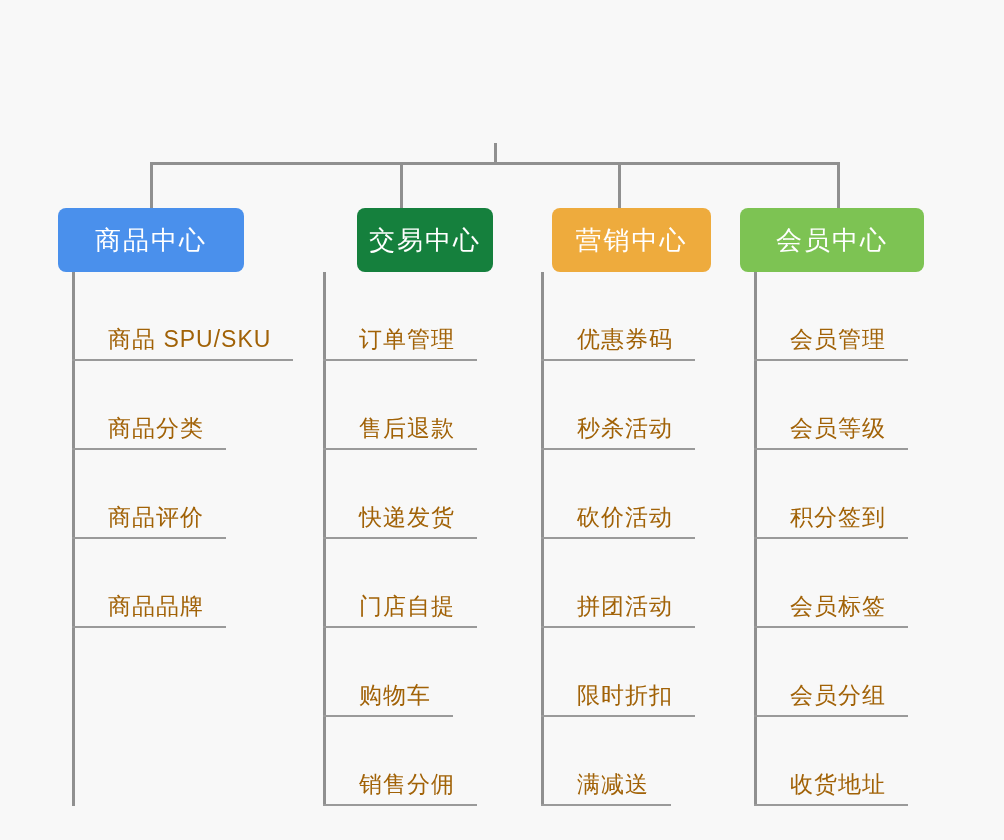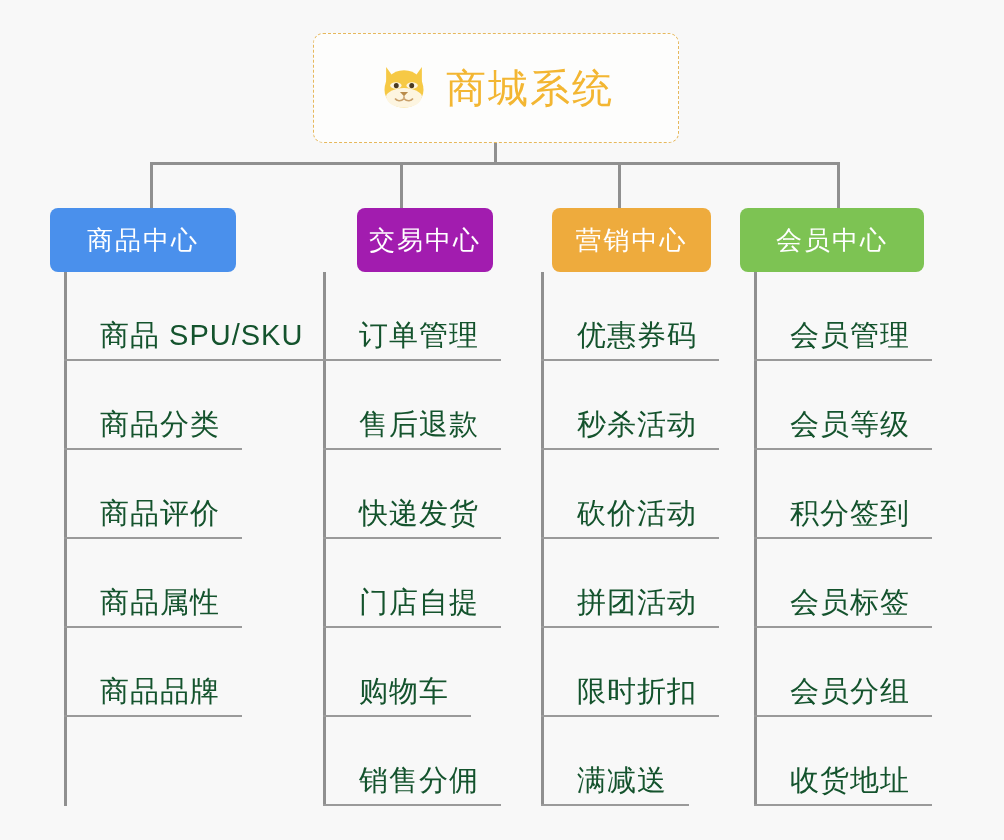--- a/index.html
+++ b/index.html
@@ -115,82 +115,62 @@
 
   .leaf-inner {
     position: relative;
     display: inline-block;
     padding: 0 22px 7px 36px;
     border-bottom: 2px solid #9a9a9a;
     white-space: nowrap;
   }
 
   .leaf-label {
-    font-size: 29px;
+    font-size: 23px;
     line-height: 1.1;
-    color: #14532d;
+    color: #a16207;
     letter-spacing: 1px;
   }
 </style>
 </head>
 <body style="background: rgb(248, 248, 248);">
 
 <div id="mindmap" style="background: rgb(248, 248, 248);">
 
-  <div class="root-node" style="border-color: rgb(230, 184, 92);">
-    <svg class="root-icon" viewBox="0 0 64 64">
-      <path d="M10 6 L10 26 L20 20 Z" fill="#f6c945"></path>
-      <path d="M54 6 L54 26 L44 20 Z" fill="#f6c945"></path>
-      <path d="M32 10 C47 10 56 21 56 34 C56 47 45 56 32 56 C19 56 8 47 8 34 C8 21 17 10 32 10 Z" fill="#f6c945"></path>
-      <path d="M32 32 C44 32 54 38 54 42 C54 50 44 56 32 56 C20 56 10 50 10 42 C10 38 20 32 32 32 Z" fill="#fdf5e0"></path>
-      <ellipse cx="22" cy="29" rx="7" ry="4" fill="#fdf5e0"></ellipse>
-      <ellipse cx="42" cy="29" rx="7" ry="4" fill="#fdf5e0"></ellipse>
-      <ellipse cx="22.5" cy="29" rx="3" ry="3.2" fill="#4a3a22"></ellipse>
-      <ellipse cx="41.5" cy="29" rx="3" ry="3.2" fill="#4a3a22"></ellipse>
-      <path d="M27 37 L37 37 L32 42 Z" fill="#b98b4a"></path>
-      <path d="M32 42 L32 45" stroke="#c9a06a" stroke-width="2" fill="none"></path>
-      <path d="M32 45 C28 49 23 48 21 45" stroke="#c9a06a" stroke-width="2" fill="none"></path>
-      <path d="M32 45 C36 49 41 48 43 45" stroke="#c9a06a" stroke-width="2" fill="none"></path>
-    </svg>
-    <span class="root-title" style="color: rgb(243, 182, 50);">商城系统</span>
-  </div>
 
   <div class="conn conn-root-stub" style="background: rgb(144, 144, 144);"></div>
   <div class="conn conn-hbar" style="background: rgb(144, 144, 144);"></div>
   <div class="conn conn-drop" style="left: 150px; background: rgb(144, 144, 144);"></div>
   <div class="conn conn-drop" style="left: 400px; background: rgb(144, 144, 144);"></div>
   <div class="conn conn-drop" style="left: 618px; background: rgb(144, 144, 144);"></div>
   <div class="conn conn-drop" style="left: 837px; background: rgb(144, 144, 144);"></div>
 
-  <div class="column" style="left:50px;width:186px;">
+  <div class="column" style="left:58px;width:186px;">
     <div class="cat-box" style="background: rgb(74, 144, 236);">
       <span>商品中心</span>
     </div>
     <div class="leaf-stack">
       <div class="spine" style="height: 534px; background: rgb(144, 144, 144);"></div>
       <div class="leaf">
           <span class="leaf-inner"><span class="leaf-label">商品 SPU/SKU</span></span>
         </div>
       <div class="leaf">
           <span class="leaf-inner"><span class="leaf-label">商品分类</span></span>
         </div>
       <div class="leaf">
           <span class="leaf-inner"><span class="leaf-label">商品评价</span></span>
         </div>
       <div class="leaf">
-          <span class="leaf-inner"><span class="leaf-label">商品属性</span></span>
-        </div>
-      <div class="leaf">
           <span class="leaf-inner"><span class="leaf-label">商品品牌</span></span>
         </div>
     </div>
   </div>
 
   <div class="column" style="left:309px;width:184px;">
-    <div class="cat-box" style="background: #a21caf; margin-left: 48px;">
+    <div class="cat-box" style="background: #15803d; margin-left: 48px;">
       <span>交易中心</span>
     </div>
     <div class="leaf-stack">
       <div class="spine" style="height: 534px; background: rgb(144, 144, 144);"></div>
       <div class="leaf">
           <span class="leaf-inner"><span class="leaf-label">订单管理</span></span>
         </div>
       <div class="leaf">
           <span class="leaf-inner"><span class="leaf-label">售后退款</span></span>
         </div>

